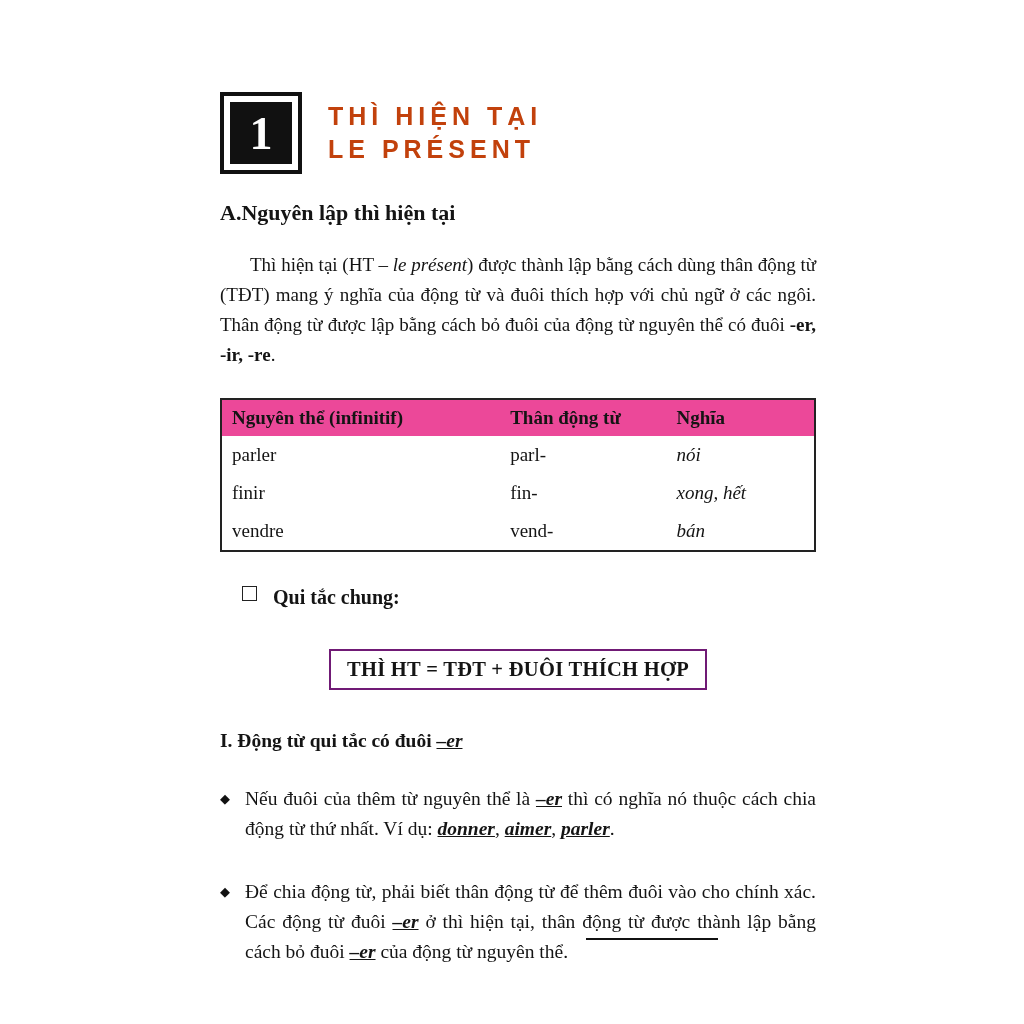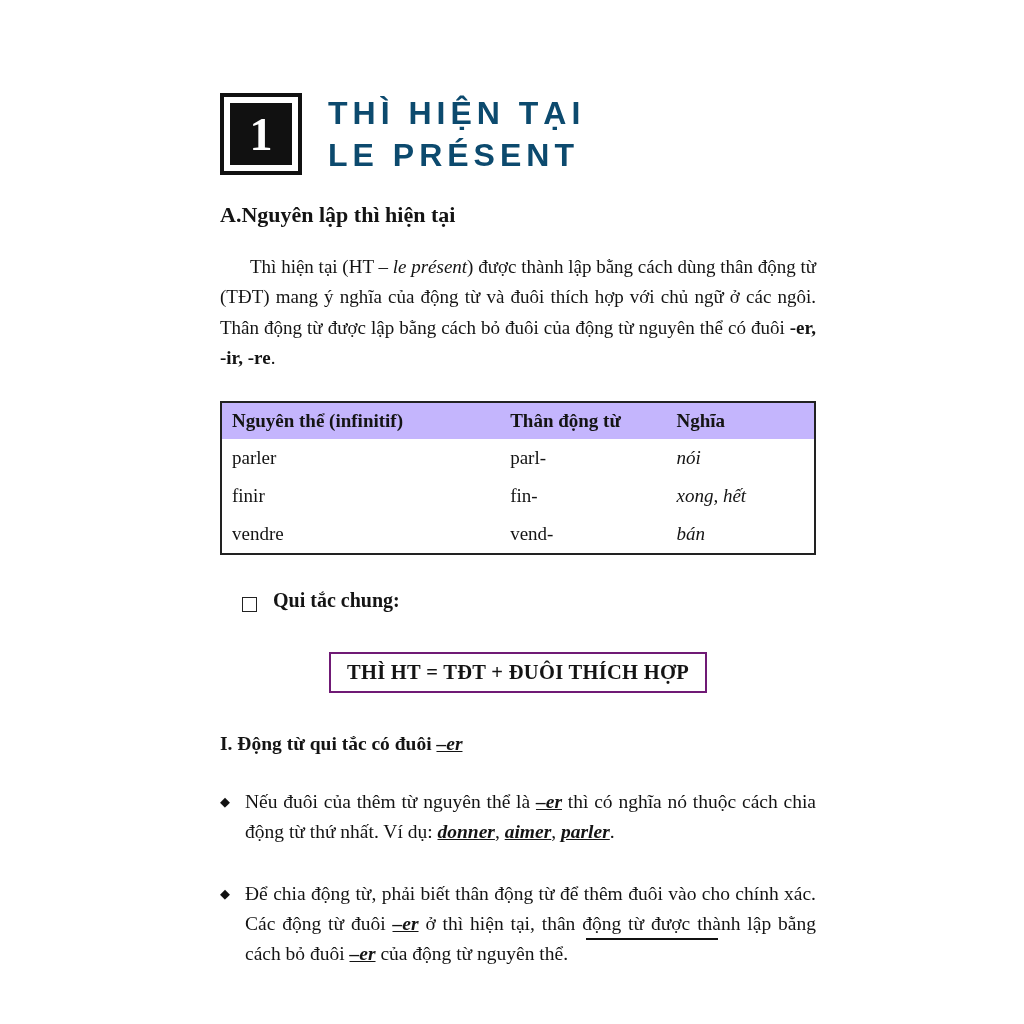--- a/index.html
+++ b/index.html
@@ -9,42 +9,42 @@
 
   .content { position:absolute; left:220px; top:92px; width:596px; }
 
   
   .chapter-header { display:flex; align-items:center; gap:26px; }
   .chapter-box { width:82px; height:82px; border:4px solid #111; padding:6px; background:#fff; flex:0 0 auto; }
   .chapter-box-inner { width:100%; height:100%; background:#111; color:#fff;
        display:flex; align-items:center; justify-content:center;
        font-size:46px; font-weight:bold; font-family:"Liberation Serif", serif; }
   .chapter-title { font-family:"Liberation Sans", sans-serif; font-weight:800;
-       font-size:32px; letter-spacing:5px; line-height:1.32; color:#0c4a6e; }
+       font-size:25px; letter-spacing:5px; line-height:1.32; color:#c2410c; }
 
   
   .section-a-heading { margin-top:26px; font-size:22px; font-weight:bold; }
 
   .intro-para { margin-top:24px; font-size:19px; line-height:1.58;
        text-align:justify; text-indent:30px; }
   .it { font-style:italic; }
   .b  { font-weight:bold; }
   .bi { font-weight:bold; font-style:italic;text-decoration:underline; }
 
   
   table.conj { margin-top:28px; width:100%; border-collapse:collapse; border:2px solid #222; }
   table.conj th, table.conj td { text-align:left; padding:7px 10px; font-size:19px; }
-  table.conj thead tr { background:#c4b5fd; }
+  table.conj thead tr { background:#ec4899; }
   table.conj th { font-weight:bold; }
   table.conj td.meaning { font-style:italic; }
   .col1 { width:47%; } .col2 { width:28%; } .col3 { width:25%; }
   table.conj tbody td { padding-top:8px; padding-bottom:8px; }
 
   
-  .rule-line { margin-top:34px; margin-left:22px; display:flex; align-items:flex-end; gap:16px;
+  .rule-line { margin-top:34px; margin-left:22px; display:flex; align-items:flex-start; gap:16px;
        font-size:20px; font-weight:bold; }
   .checkbox { width:15px; height:15px; border:1.6px solid #222; background:#fff; flex:0 0 auto; }
 
   .formula-wrap { margin-top:28px; text-align:center; }
   .formula-box { display:inline-block; border:2px solid #701a75; padding:7px 16px;
        font-size:20.5px; font-weight:bold; letter-spacing:0.3px;margin-top:12px; }
 
   
   .section-i-heading { margin-top:40px; font-size:19.5px; font-weight:bold; }
 

